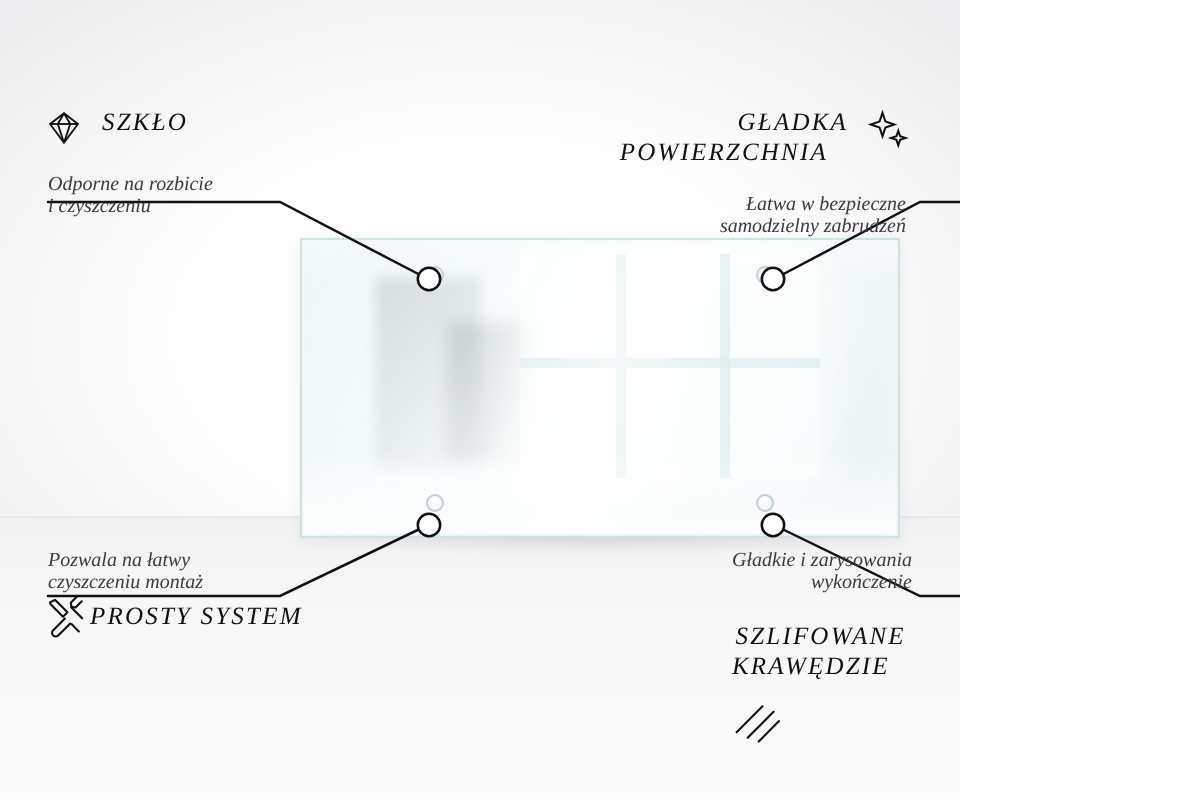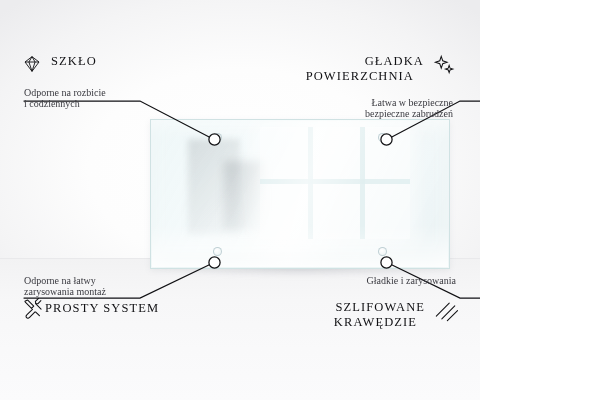--- a/index.html
+++ b/index.html
@@ -13,20 +13,21 @@
     font-family: "Liberation Serif", serif;
     overflow: hidden;
   }
   #stage {
     position: relative;
     width: 480px;
     height: 400px;
     background:
       radial-gradient(ellipse 70% 55% at 50% 42%, #ffffff 0%, #fdfdfd 45%, #f4f4f5 78%, #ececee 100%);
     overflow: hidden;
+    font-style: italic;
   }
   
   .floor {
     position: absolute;
     left: 0; right: 0;
     top: 258px;
     height: 142px;
     background: linear-gradient(to bottom, #f2f2f3 0%, #f7f7f8 30%, #fbfbfc 100%);
   }
   .floor-line {
@@ -175,21 +176,21 @@
   #lbl-tr .head { display: flex; align-items: flex-start; gap: 9px; justify-content: flex-end; }
   #lbl-tr .desc { margin-top: 13px; margin-right: 2px; }
 
   
   #lbl-bl { left: 22px; top: 275px; }
   #lbl-bl .head { display: flex; align-items: center; gap: 1px; }
   #lbl-bl .desc { margin-left: 2px; }
 
   
   #lbl-br { right: 22px; top: 275px; text-align: right; }
-  #lbl-br .head { display: flex; align-items: flex-start; gap: 9px; justify-content: flex-end; margin-top: 14px; }
+  #lbl-br .head { display: flex; align-items: flex-start; gap: 9px; justify-content: flex-end; margin-top: 14px; flex-direction: column; }
   #lbl-br .desc { margin-right: 2px; }
 
   .icon { flex: 0 0 auto; display: block; }
   .ttl2 { display: block; }
 </style>
 </head>
 <body>
 
 <div id="stage">
 
@@ -242,67 +243,68 @@
           <path d="M8.3 9.6 L12 3.2 L15.7 9.6"></path>
           <path d="M8.3 9.6 L12 20.8 L15.7 9.6"></path>
         </g>
       </svg>
       <div class="title">
         <span class="ttl2">SZKŁO</span>
       </div>
     </div>
     <div class="desc">
       <div>Odporne na rozbicie</div>
-      <div>i codziennych</div>
+      <div>i czyszczeniu</div>
     </div>
   </div>
 
   <div class="label" id="lbl-tr">
     <div class="head">
       <div class="title">
         <span class="ttl2">GŁADKA</span>
         <span class="ttl2" style="padding-right:10px;margin-left:40px;">POWIERZCHNIA</span>
       </div>
       <svg class="icon" width="22" height="22" viewBox="0 0 24 24">
         <g fill="none" stroke="#111114" stroke-width="1.1" stroke-linecap="round">
           <path d="M9 2.6 L10.6 7.4 L15.4 9 L10.6 10.6 L9 15.4 L7.4 10.6 L2.6 9 L7.4 7.4 Z"></path>
           <path d="M17.6 12.4 L18.6 15.4 L21.6 16.4 L18.6 17.4 L17.6 20.4 L16.6 17.4 L13.6 16.4 L16.6 15.4 Z"></path>
         </g>
       </svg>
     </div>
     <div class="desc">
       <div>Łatwa w bezpieczne</div>
-      <div>bezpieczne zabrudzeń</div>
+      <div>samodzielny zabrudzeń</div>
     </div>
   </div>
 
   <div class="label" id="lbl-bl">
     <div class="desc">
-      <div>Odporne na łatwy</div>
-      <div>zarysowania montaż</div>
+      <div>Pozwala na łatwy</div>
+      <div>czyszczeniu montaż</div>
     </div>
     <div class="head">
       <svg class="icon" width="22" height="22" viewBox="0 0 24 24">
         <g fill="none" stroke="#111114" stroke-width="1.15" stroke-linecap="round" stroke-linejoin="round">
           <path d="M3.2 4.6 L6.0 3.2 L12.8 10.0 L10.4 12.4 L3.6 5.6 Z"></path>
           <path d="M20.6 4.0 L17.2 7.4 L15.0 7.0 L14.6 4.8 L18.0 1.4"></path>
           <path d="M14.8 7.2 L20.8 13.2"></path>
           <path d="M11.4 13.4 L5.2 19.6 A2 2 0 1 0 8.0 22.4 L14.2 16.2"></path>
           <path d="M15.0 16.4 L19.0 20.4"></path>
         </g>
       </svg>
       <div class="title">
         <span class="ttl2">PROSTY SYSTEM</span>
       </div>
     </div>
   </div>
 
   <div class="label" id="lbl-br">
     <div class="desc">
       <div>Gładkie i zarysowania</div>
+      <div>wykończenie</div>
     </div>
     <div class="head">
       <div class="title">
         <span class="ttl2">SZLIFOWANE</span>
         <span class="ttl2" style="padding-right:8px;text-align:right;">KRAWĘDZIE</span>
       </div>
       <svg class="icon" width="24" height="22" viewBox="0 0 26 22">
         <g fill="none" stroke="#111114" stroke-width="1.15" stroke-linecap="round">
           <path d="M2.5 16.5 L16.5 2.5"></path>
           <path d="M8.5 19.5 L22.5 5.5"></path>

